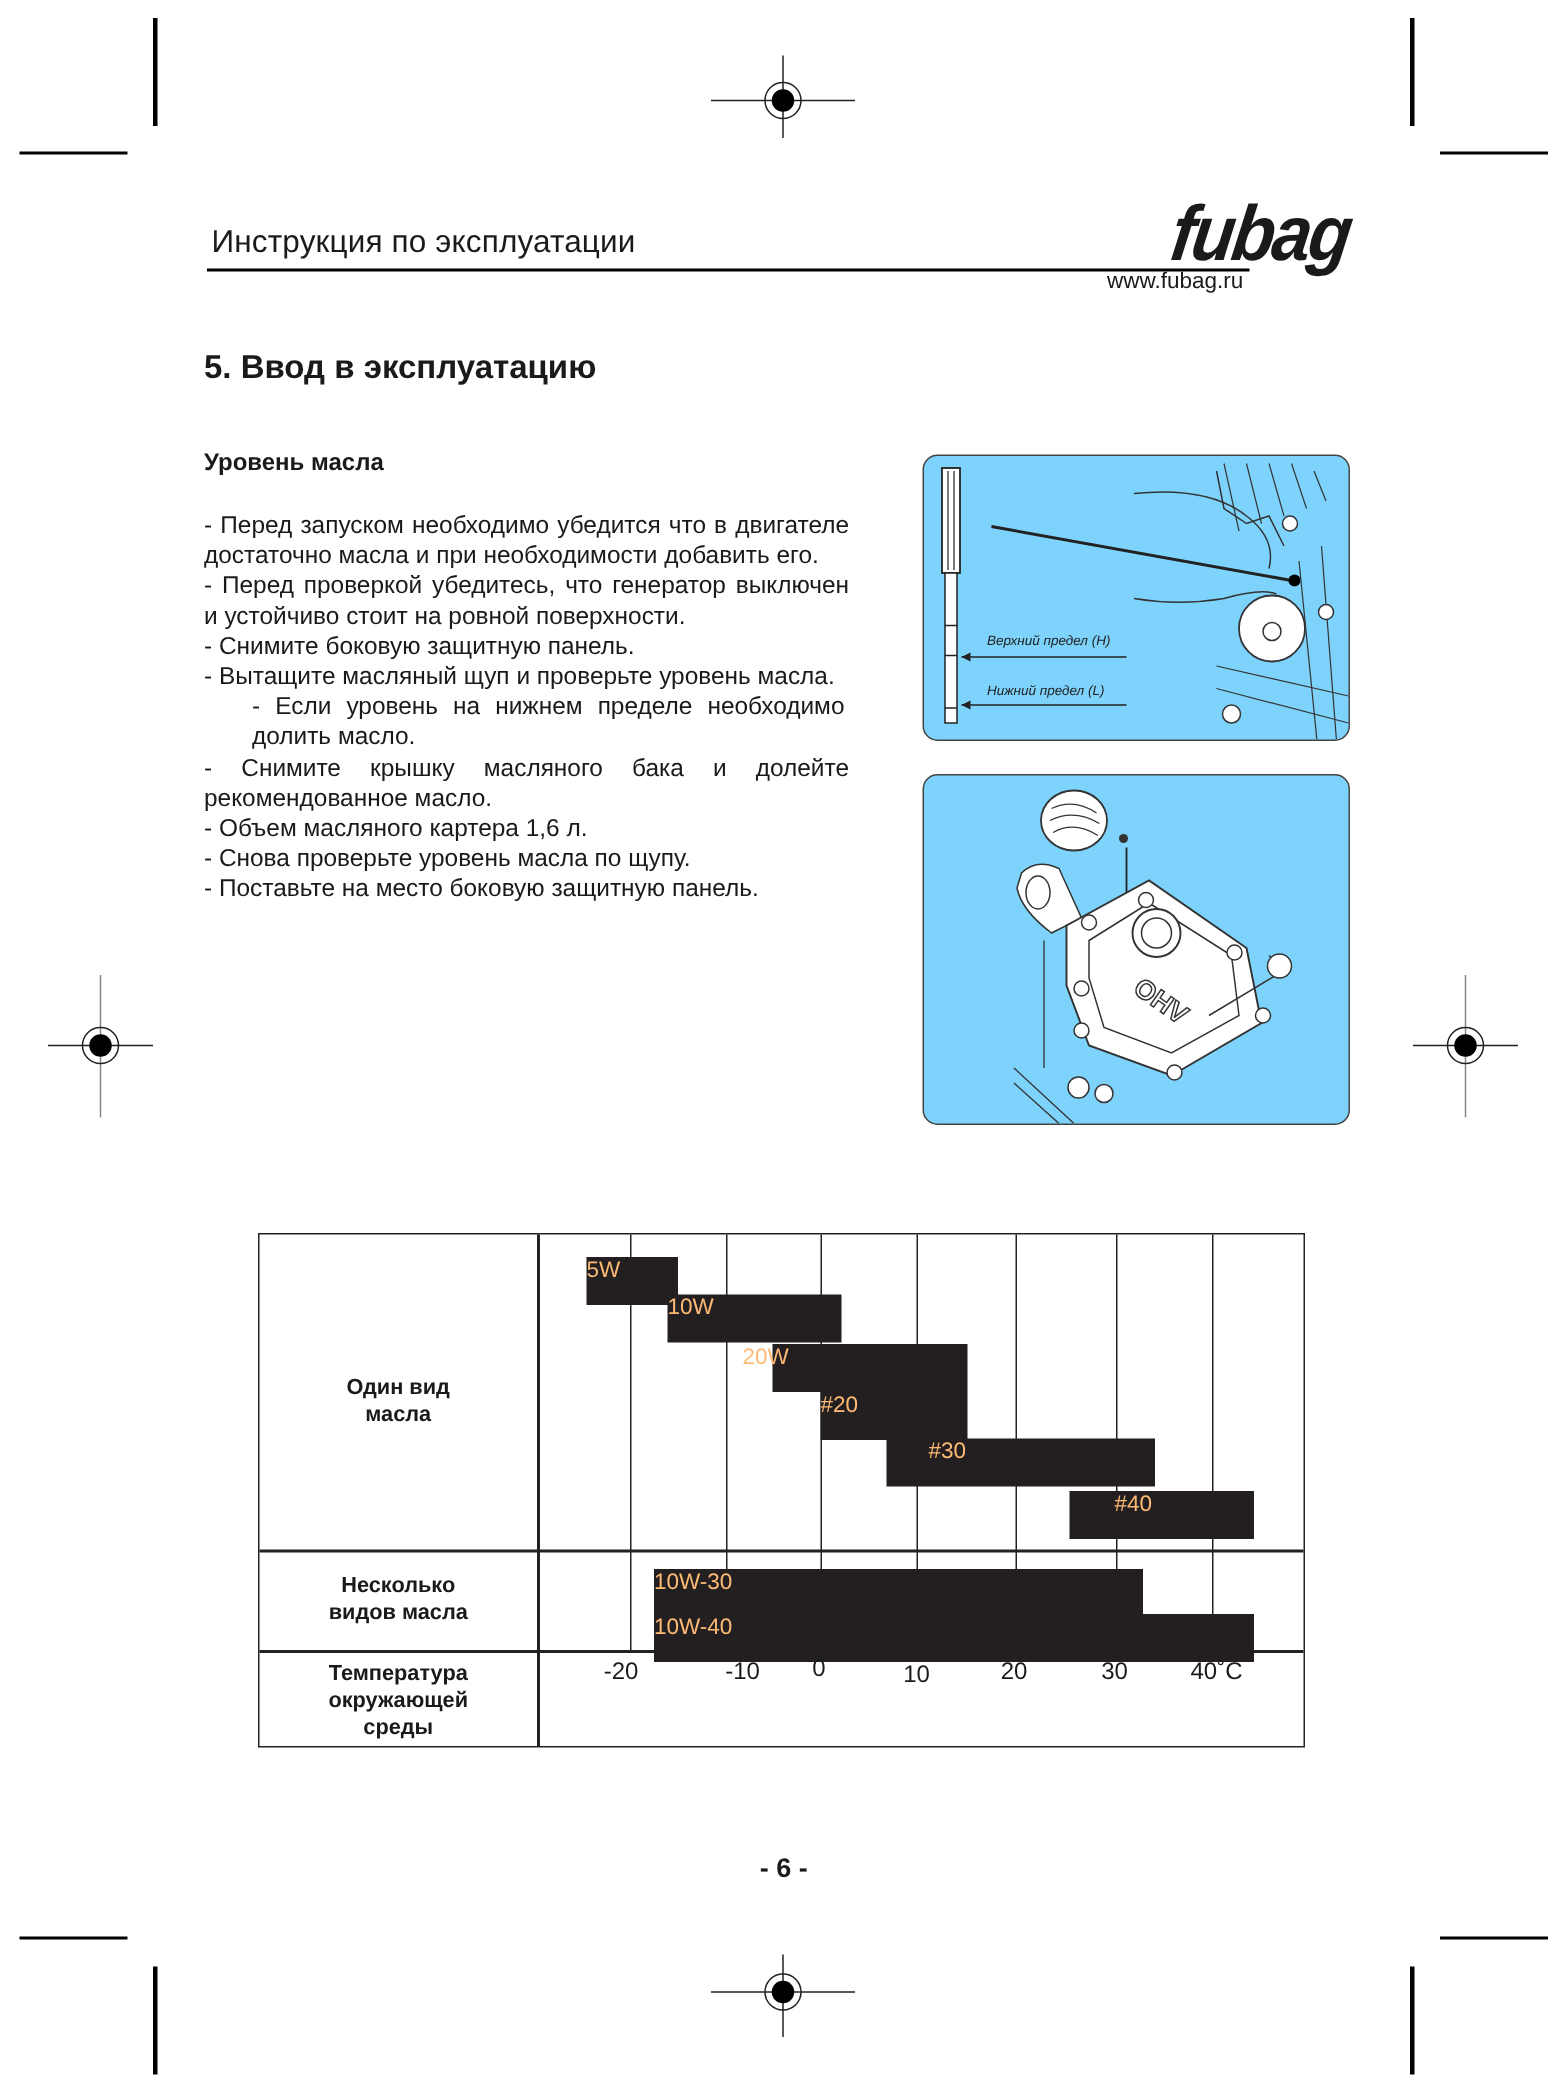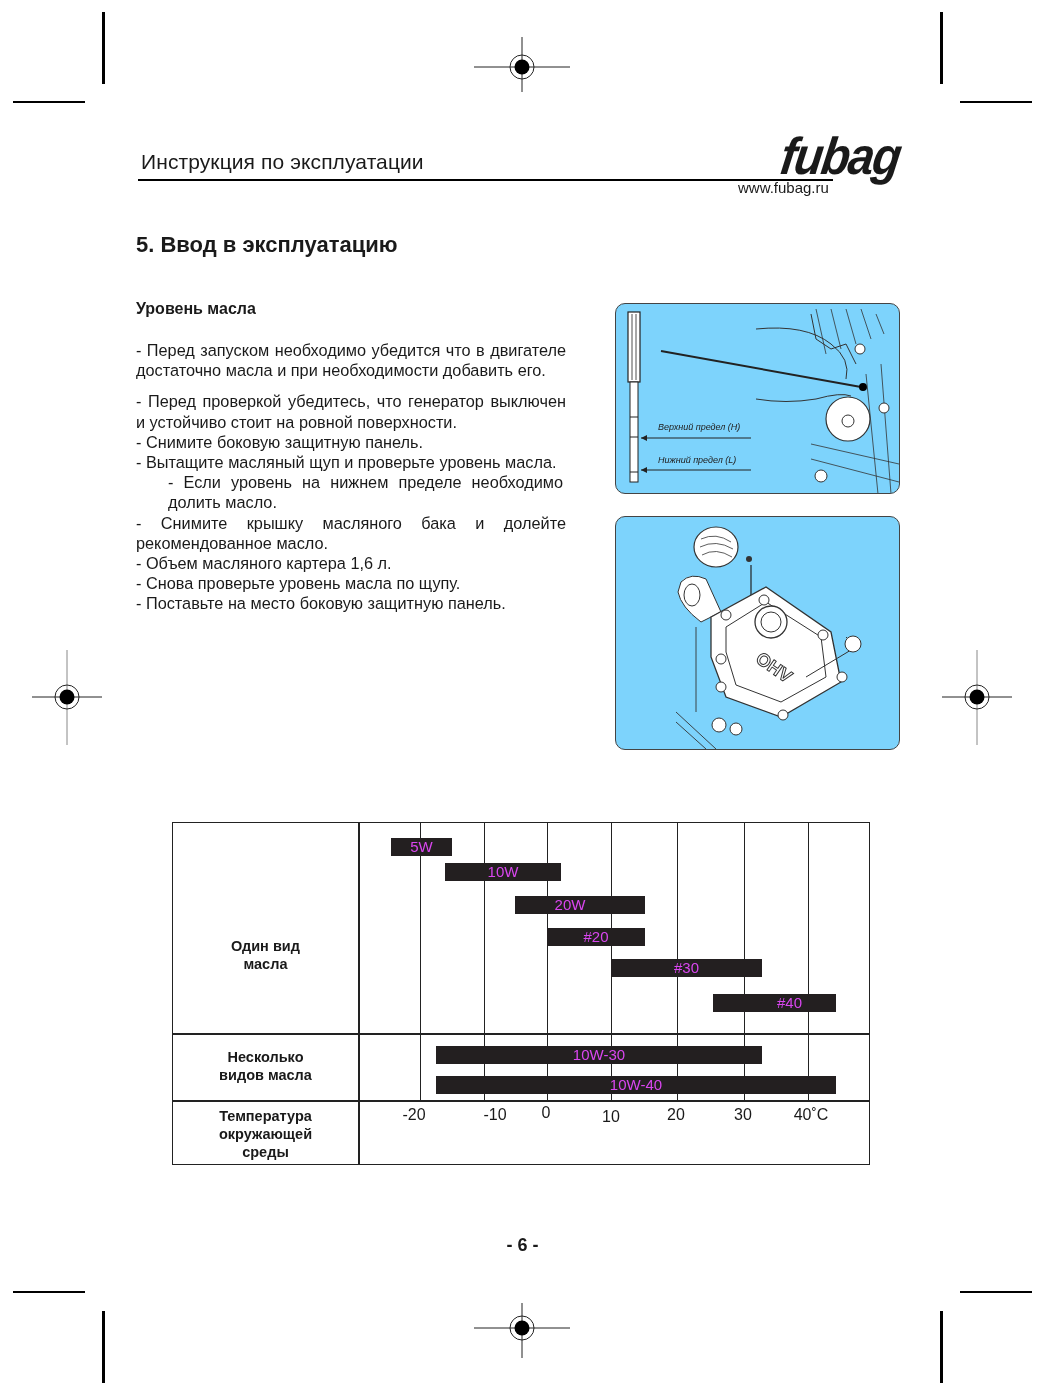--- a/index.html
+++ b/index.html
@@ -18,21 +18,21 @@
   .body-text p { margin: 0; text-align: justify; text-align-last: left; }
   .figure { position: absolute; border: 1.5px solid #444; border-radius: 10px; background: #7dd3fc; overflow: hidden; }
   .fig1 { left: 615px; top: 303px; width: 283px; height: 189px; }
   .fig2 { left: 615px; top: 516px; width: 283px; height: 232px; }
   .fig-label { position: absolute; font-size: 9px; font-style: italic; color: #222; }
   .chart { position: absolute; left: 172px; top: 822px; width: 698px; height: 343px; border: 1.5px solid #222; box-sizing: border-box; }
   .row-line { position: absolute; left: 0; width: 100%; height: 1.5px; background: #222; }
   .label-col-line { position: absolute; left: 185px; top: 0; bottom: 0; width: 1.5px; background: #222; }
   .grid-line { position: absolute; width: 1.2px; background: #222; }
   .row-label { position: absolute; left: 0; width: 185px; text-align: center; font-weight: bold; font-size: 14.5px; line-height: 18px; }
-  .bar { position: absolute; height: 18px; background: #231f20; color: #d946ef; font-size: 15px; line-height: 18px; text-align: center; }
+  .bar { position: absolute; height: 32px; background: #231f20; color: #fdba74; font-size: 15px; line-height: 18px; text-align: left; }
   .tick { position: absolute; top: 1106px; font-size: 16px; transform: translateX(-50%); }
   .page-num { left: 0; width: 1045px; top: 1235px; text-align: center; font-size: 18px; font-weight: bold; }
 </style>
 </head>
 <body>
 
 <div class="crop-v" style="left:102px;top:12px;height:72px;"></div>
 <div class="crop-h" style="left:13px;top:101px;width:72px;"></div>
 <div class="crop-v" style="left:940px;top:12px;height:72px;"></div>
 <div class="crop-h" style="left:960px;top:101px;width:72px;"></div>
@@ -69,21 +69,21 @@
 <div class="abs header-title">Инструкция по эксплуатации</div>
 <div class="abs header-rule"></div>
 <div class="abs logo">fubag</div>
 <div class="abs site-url">www.fubag.ru</div>
 
 <div class="abs section-title">5. Ввод в эксплуатацию</div>
 <div class="abs subheading">Уровень масла</div>
 
 <div class="abs body-text">
   <p>- Перед запуском необходимо убедится что в двигателе достаточно масла и при необходимости добавить его.</p>
-  <p style="padding-right:0;margin-top:11px;">- Перед проверкой убедитесь, что генератор выключен и устойчиво стоит на ровной поверхности.</p>
+  <p style="padding-right:0;">- Перед проверкой убедитесь, что генератор выключен и устойчиво стоит на ровной поверхности.</p>
   <p>- Снимите боковую защитную панель.</p>
   <p>- Вытащите масляный щуп и проверьте уровень масла.</p>
   <p style="width:395px;margin-left:32px;">- Если уровень на нижнем пределе необходимо долить масло.</p>
   <p>- Снимите крышку масляного бака и долейте рекомендованное масло.</p>
   <p>- Объем масляного картера 1,6 л.</p>
   <p>- Снова проверьте уровень масла по щупу.</p>
   <p>- Поставьте на место боковую защитную панель.</p>
 </div>
 
 <div class="figure fig1">
@@ -158,35 +158,35 @@
   <div class="row-line" style="top:277px;"></div>
 
   <div class="grid-line" style="left:247px;top:0;height:277px;"></div>
   <div class="grid-line" style="left:311px;top:0;height:277px;"></div>
   <div class="grid-line" style="left:374px;top:0;height:277px;"></div>
   <div class="grid-line" style="left:438px;top:0;height:277px;"></div>
   <div class="grid-line" style="left:504px;top:0;height:277px;"></div>
   <div class="grid-line" style="left:571px;top:0;height:277px;"></div>
   <div class="grid-line" style="left:635px;top:0;height:277px;"></div>
 
-  <div class="row-label" style="top:93px;margin-top:21px;">
+  <div class="row-label" style="top:93px;">
     <span style="display:inline-block;width:90px;">Один вид масла</span>
   </div>
   <div class="row-label" style="top:225px;">
     <span style="display:inline-block;width:110px;">Несколько видов масла</span>
   </div>
   <div class="row-label" style="top:284px;">
     <span style="display:inline-block;width:110px;">Температура окружающей среды</span>
   </div>
 
   <div class="bar" style="left:218px;top:15px;width:61px;">5W</div>
   <div class="bar" style="left:272px;top:40px;width:116px;">10W</div>
   <div class="bar" style="left:342px;top:73px;width:130px;text-indent:-20px;">20W</div>
   <div class="bar" style="left:374px;top:105px;width:98px;">#20</div>
-  <div class="bar" style="left:438px;top:136px;width:151px;">#30</div>
+  <div class="bar" style="left:418px;top:136px;width:151px;padding-left:28px;">#30</div>
   <div class="bar" style="left:540px;top:171px;width:123px;text-indent:30px;">#40</div>
   <div class="bar" style="left:263px;top:223px;width:326px;">10W-30</div>
   <div class="bar" style="left:263px;top:253px;width:400px;">10W-40</div>
 </div>
 
 <div class="tick" style="left:414px;">-20</div>
 <div class="tick" style="left:481px;margin-left:14px;">-10</div>
 <div class="tick" style="left:546px;top:1104px;">0</div>
 <div class="tick" style="left:611px;top:1108px;">10</div>
 <div class="tick" style="left:676px;">20</div>

